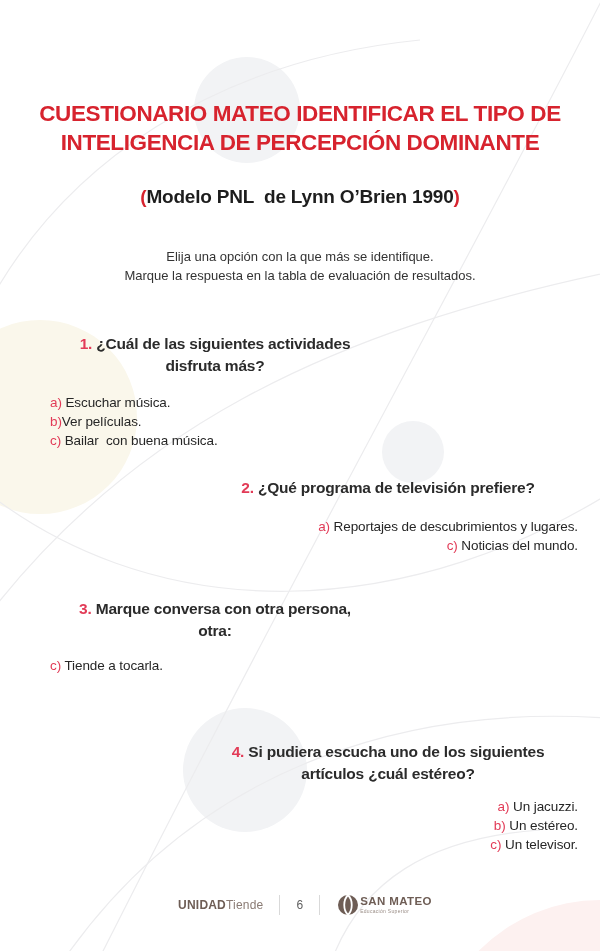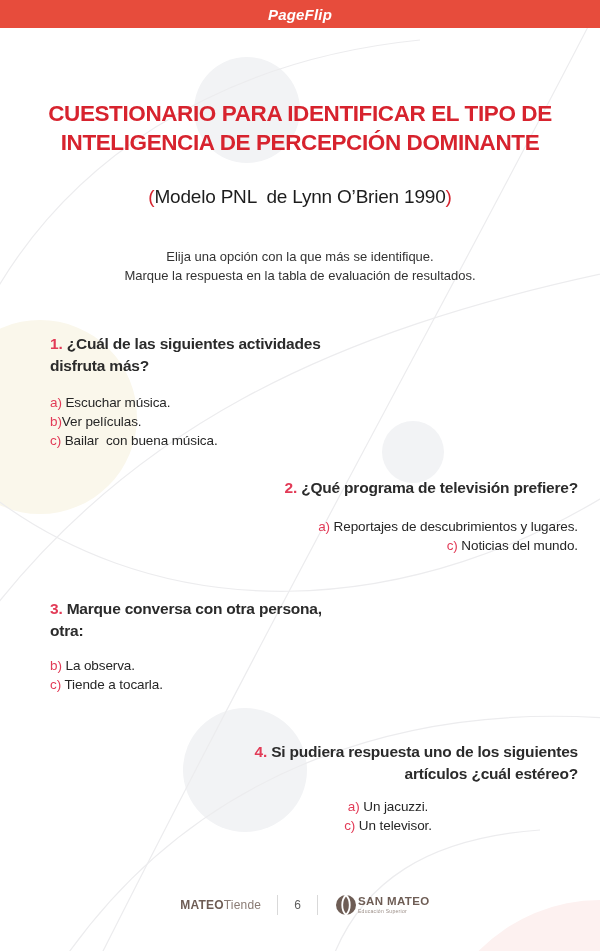--- a/index.html
+++ b/index.html
@@ -38,41 +38,41 @@
   .c-bottom{left:183px;top:708px;width:124px;height:124px;background:var(--decor-gray);}
   .c-pink{left:430px;top:900px;width:340px;height:340px;background:var(--decor-pink);}
   .orbits{position:absolute;inset:0;width:600px;height:951px;}
   
   .title{
     position:absolute;top:99px;left:0;width:100%;text-align:center;z-index:2;
     color:var(--title-red);font-size:22.5px;font-weight:700;line-height:29px;letter-spacing:-.4px;
   }
   .subtitle{
     position:absolute;top:186px;left:0;width:100%;text-align:center;z-index:2;
-    font-size:19px;font-weight:400;color:#1d1d1d;letter-spacing:-.2px;
+    font-size:19px;font-weight:700;color:#1d1d1d;letter-spacing:-.2px;
   }
   .subtitle .paren{color:var(--title-red);}
   .subtitle .sub-text{white-space:pre;}
   .instructions{
     position:absolute;top:247px;left:0;width:100%;text-align:center;z-index:2;
     font-size:13px;line-height:19px;color:#333;
   }
   
   .question{position:absolute;z-index:2;color:var(--text-dark);}
   .q-left{left:50px;width:330px;text-align:left;}
   .q-right{right:22px;width:380px;text-align:right;}
-  .q-head{font-size:15.5px;font-weight:700;line-height:22px;letter-spacing:-.2px;color:#2b2b2b;}
+  .q-head{font-size:15.5px;font-weight:700;line-height:22px;letter-spacing:-.2px;color:#2b2b2b;text-align:center;}
   .q-num{color:var(--option-red);}
   .options{list-style:none;font-size:13.5px;line-height:19px;letter-spacing:-.1px;color:#262626;}
   .options .opt-letter{color:var(--option-red);}
   .options .opt-text{white-space:pre;}
   .q1 .options{margin-top:16px;}
   .q2 .options{margin-top:18px;}
   .q3 .options{margin-top:14px;}
-  .q4 .options{margin-top:12px;text-align:center;}
+  .q4 .options{margin-top:12px;}
   .pos-q1{top:333px;}
   .pos-q2{top:477px;}
   .pos-q3{top:598px;}
   .pos-q4{top:741px;}
   
   .footer{
     position:absolute;left:0;bottom:34px;width:100%;z-index:3;
     display:flex;align-items:center;justify-content:center;gap:16px;
     transform:translateX(5px);
   }
@@ -100,26 +100,23 @@
     <svg class="orbits" viewBox="0 0 600 951" fill="none" stroke="#ececee" stroke-width="1.2">
       <path d="M 612 -20 C 480 240 300 560 96 965"></path>
       <path d="M -30 640 C 120 430 330 330 620 270"></path>
       <path d="M -40 470 C 150 640 420 620 630 480"></path>
       <path d="M 60 965 C 200 760 420 700 630 720"></path>
       <path d="M 330 965 C 360 880 430 838 540 830"></path>
       <path d="M -20 320 C 60 160 220 60 420 40"></path>
     </svg>
   </div>
 
-  <div class="topbar">
-    <span>PageFlip</span>
-  </div>
 
   <h1 class="title">
-    <span style="display:block">CUESTIONARIO PARA IDENTIFICAR EL TIPO DE</span>
+    <span style="display:block">CUESTIONARIO MATEO IDENTIFICAR EL TIPO DE</span>
     <span style="display:block">INTELIGENCIA DE PERCEPCIÓN DOMINANTE</span>
   </h1>
 
   <div class="subtitle">
     <span class="paren">(</span><span class="sub-text">Modelo PNL  de Lynn O’Brien 1990</span><span class="paren">)</span>
   </div>
 
   <div class="instructions">
     <div>Elija una opción con la que más se identifique.</div>
     <div>Marque la respuesta en la tabla de evaluación de resultados.</div>
@@ -150,40 +147,40 @@
     </ul>
   </section>
 
   <section class="question q-left q3 pos-q3">
     <div class="q-head">
       <span class="q-num">3.</span>
       <span>Marque conversa con otra persona,</span>
       <div>otra:</div>
     </div>
     <ul class="options">
-      <li><span class="opt-letter">b)</span> <span class="opt-text">La observa.</span></li>
       <li><span class="opt-letter">c)</span> <span class="opt-text">Tiende a tocarla.</span></li>
     </ul>
   </section>
 
   <section class="question q-right q4 pos-q4">
     <div class="q-head">
       <span class="q-num">4.</span>
-      <span>Si pudiera respuesta uno de los siguientes</span>
+      <span>Si pudiera escucha uno de los siguientes</span>
       <div>artículos ¿cuál estéreo?</div>
     </div>
     <ul class="options">
       <li><span class="opt-letter">a)</span> <span class="opt-text">Un jacuzzi.</span></li>
+      <li><span class="opt-letter">b)</span> <span class="opt-text">Un estéreo.</span></li>
       <li><span class="opt-letter">c)</span> <span class="opt-text">Un televisor.</span></li>
     </ul>
   </section>
 
   <div class="footer">
     <div class="brand">
-      <b>MATEO</b><span class="light">Tiende</span>
+      <b>UNIDAD</b><span class="light">Tiende</span>
     </div>
     <div class="sep"></div>
     <div class="pageno">6</div>
     <div class="sep"></div>
     <div class="logo">
       <svg width="24" height="24" viewBox="0 0 24 24">
         <circle cx="12" cy="12" r="10" fill="#6e5d55"></circle>
         <path d="M12 2 C 7 7, 7 17, 12 22" stroke="#ffffff" stroke-width="1.8" fill="none"></path>
         <path d="M12 2 C 17 7, 17 17, 12 22" stroke="#ffffff" stroke-width="1.8" fill="none"></path>
       </svg>

